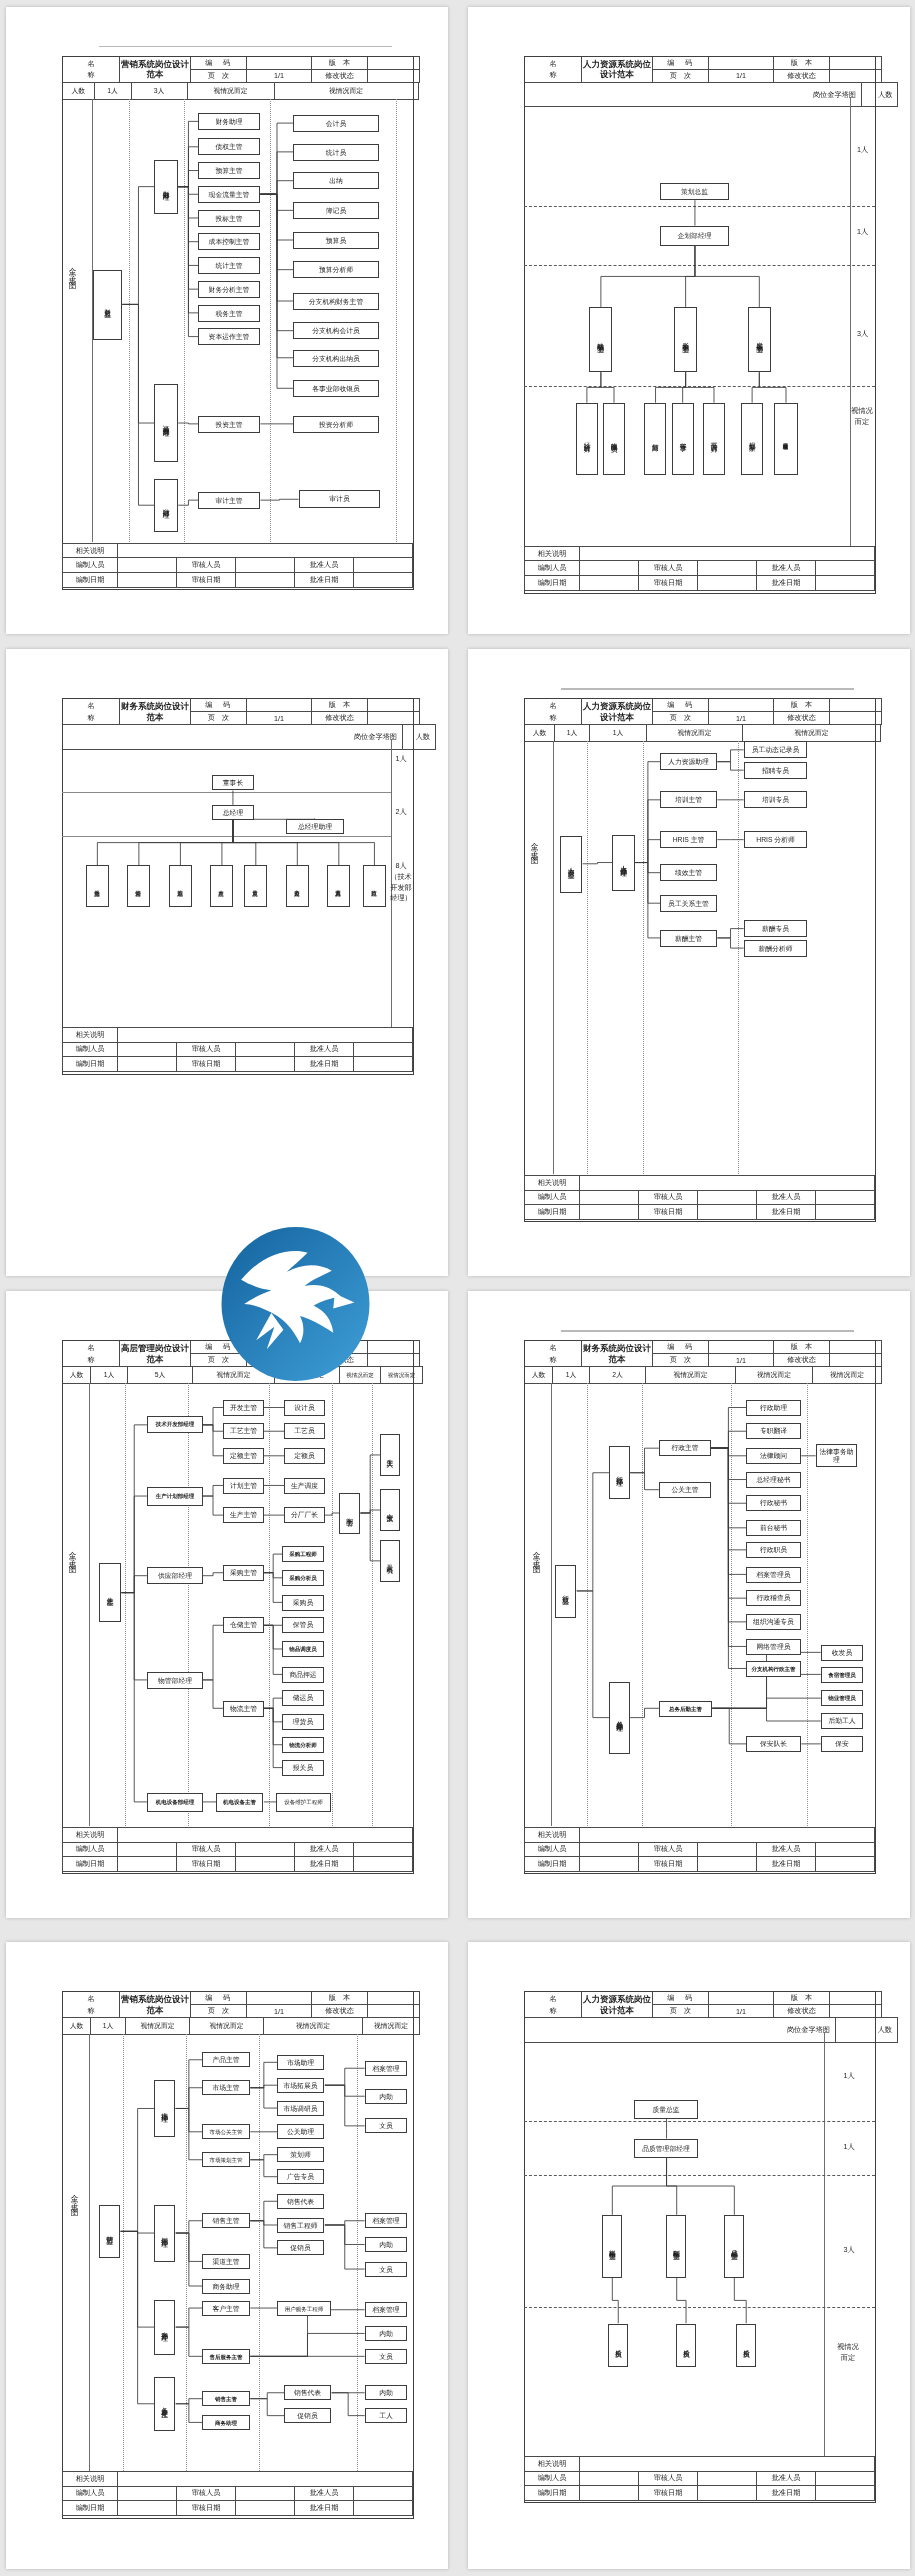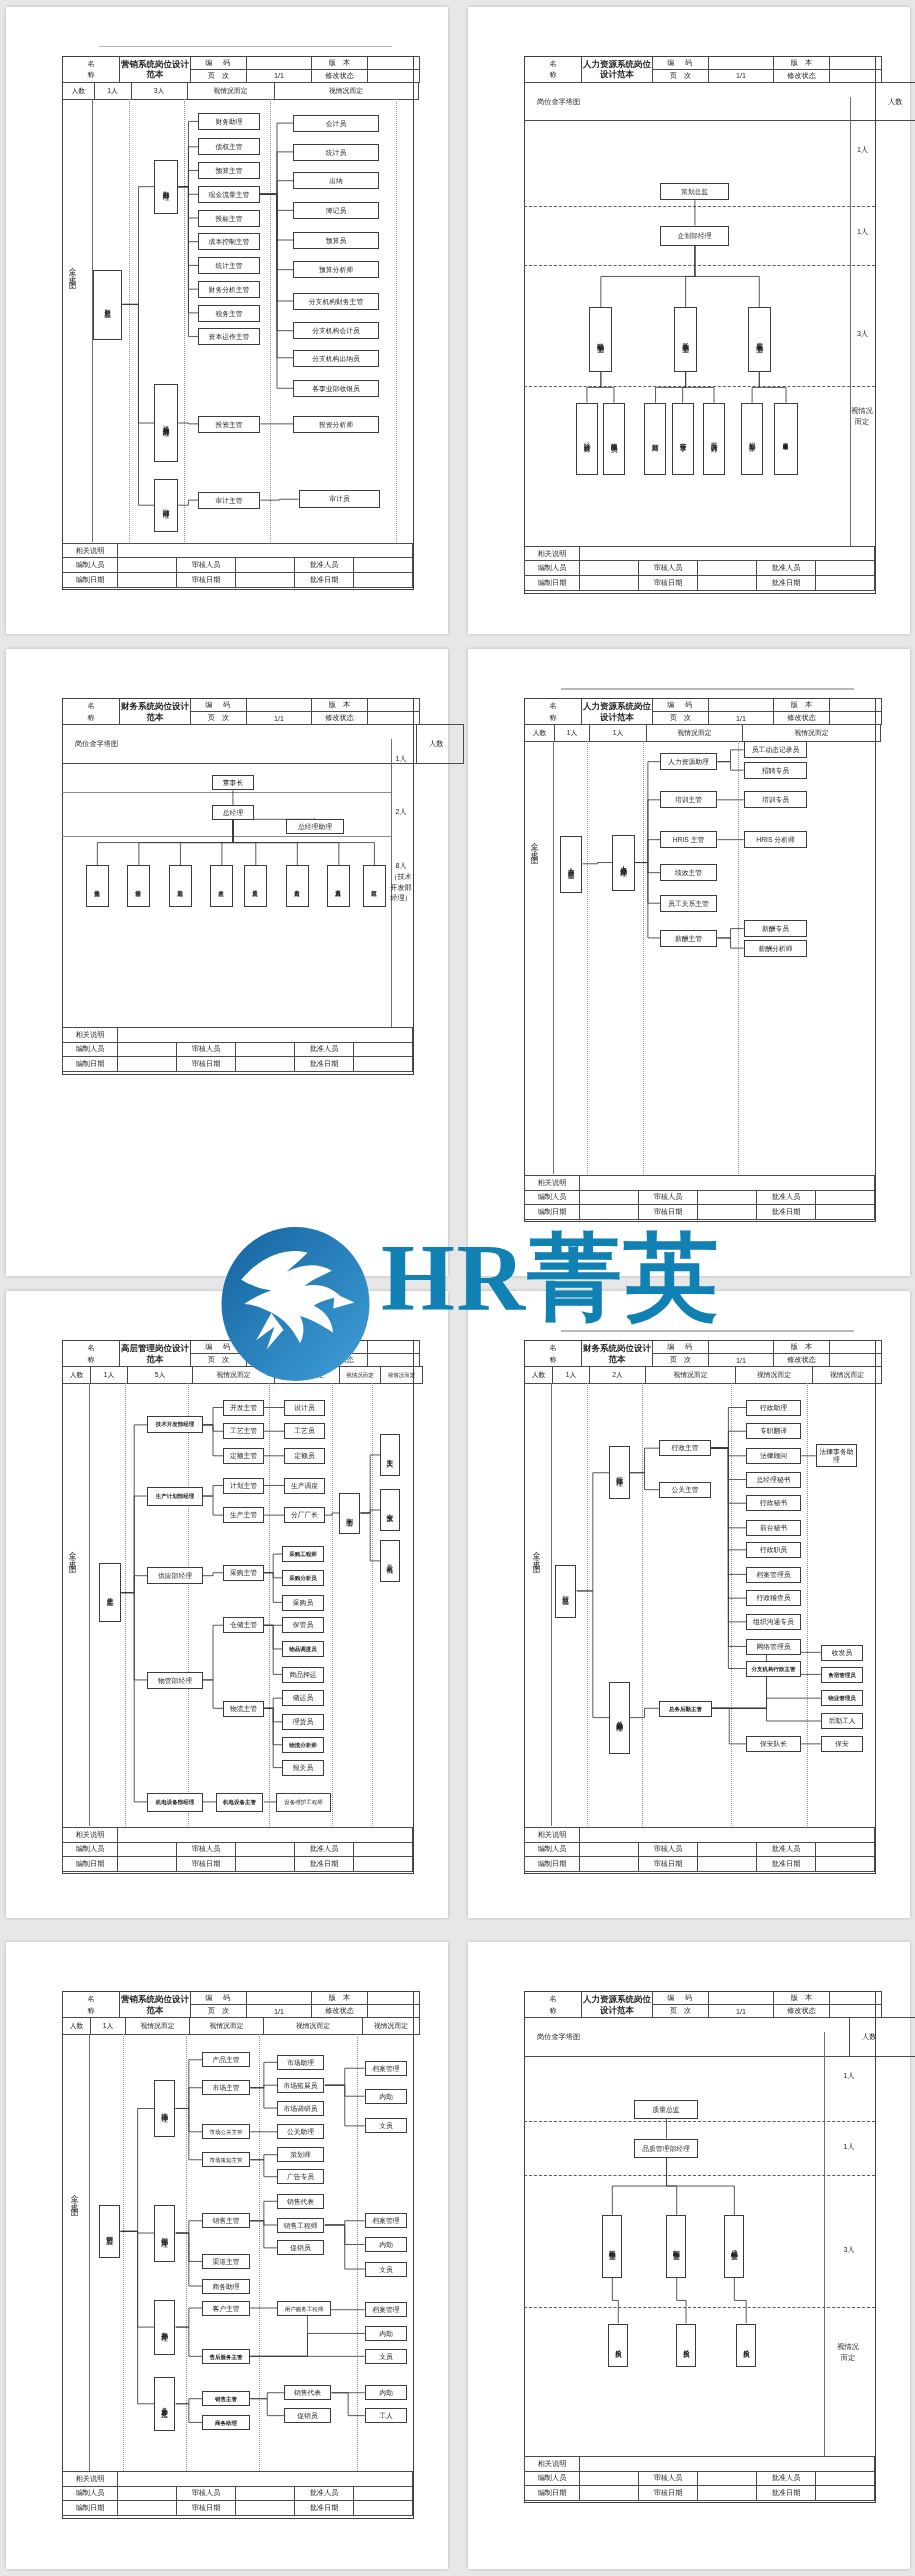--- a/index.html
+++ b/index.html
@@ -14,21 +14,21 @@
   .hdr td.tt{width:70px;font-weight:bold;font-size:8.5px;line-height:1.25;}
   .hdr td.l1{width:55px;letter-spacing:1.7px;}
   .hdr td.v1{width:64px;}
   .hdr td.l2{width:55px;}
   .hdr td.v2{width:51px;}
   .nmin{display:inline-block;width:9.3px;line-height:1.6;white-space:normal;word-break:break-all;}
   .cnt{position:absolute;left:56px;top:75px;width:351px;}
   .cnt td{border:0.8px solid #4a4a4a;font-size:6.8px;color:#222;text-align:center;height:16px;padding:0;overflow:hidden;white-space:nowrap;}
   .cnt td.sm{font-size:5.5px;}
   .prow{position:absolute;left:56px;top:75px;width:351px;}
-  .prow td{border:0.8px solid #4a4a4a;font-size:7.2px;color:#222;text-align:left;height:13.6px;padding:12px;}
+  .prow td{border:0.8px solid #4a4a4a;font-size:7.2px;color:#222;text-align:right;height:13.6px;padding:5px;}
   .ftr{position:absolute;left:56px;width:351px;}
   .ftr td{border:0.8px solid #4a4a4a;font-size:7.2px;color:#222;text-align:center;height:13.6px;padding:0;overflow:hidden;white-space:nowrap;}
   .frame{position:absolute;border:0.8px solid #3f3f3f;pointer-events:none;}
   .vline{position:absolute;width:0;border-left:0.8px dotted #8f8f8f;pointer-events:none;}
   .vsolid{position:absolute;width:0;border-left:0.8px solid #6f6f6f;pointer-events:none;}
   .hdash{position:absolute;height:0;border-top:0.8px dashed #5a5a5a;pointer-events:none;}
   .hsolid{position:absolute;height:0;border-top:0.8px solid #8a8a8a;pointer-events:none;}
   .pyr{position:absolute;writing-mode:vertical-rl;text-orientation:upright;font-size:7.6px;letter-spacing:5.1px;color:#222;}
   .bcnt{position:absolute;font-size:7.2px;color:#222;text-align:center;line-height:1.5;}
   .bwrap{white-space:normal;word-break:break-all;}
@@ -775,17 +775,16 @@
       <linearGradient id="bg" x1="0" y1="0" x2="1" y2="1">
         <stop offset="0" stop-color="#14639e"></stop>
         <stop offset="1" stop-color="#3f9fd8"></stop>
       </linearGradient>
     </defs>
     <ellipse cx="50" cy="52" rx="49" ry="51" fill="url(#bg)"></ellipse>
     <path d="M14 36 C26 21 44 14 58 18 C53 23 48 27 44 31 C54 25 66 25 74 30 C68 33 61 36 56 40 C66 38 74 41 80 47 C73 48 67 50 62 53 C70 57 74 63 75 71 C67 66 60 62 53 60 C56 66 56 72 53 78 C49 70 44 64 38 60 C30 55 22 52 16 52 C22 48 28 45 34 43 C26 42 19 39 14 36 Z" fill="#ffffff"></path>
     <path d="M76 45 L89 51 L75 55 Z" fill="#ffffff"></path>
     <path d="M34 58 L24 76 L36 67 L31 82 L42 69 Z" fill="#ffffff"></path>
   </svg>
-  <div class="wmtext">HR菁英</div>
 </div>
 
 </div>
 
 
 </body></html>

